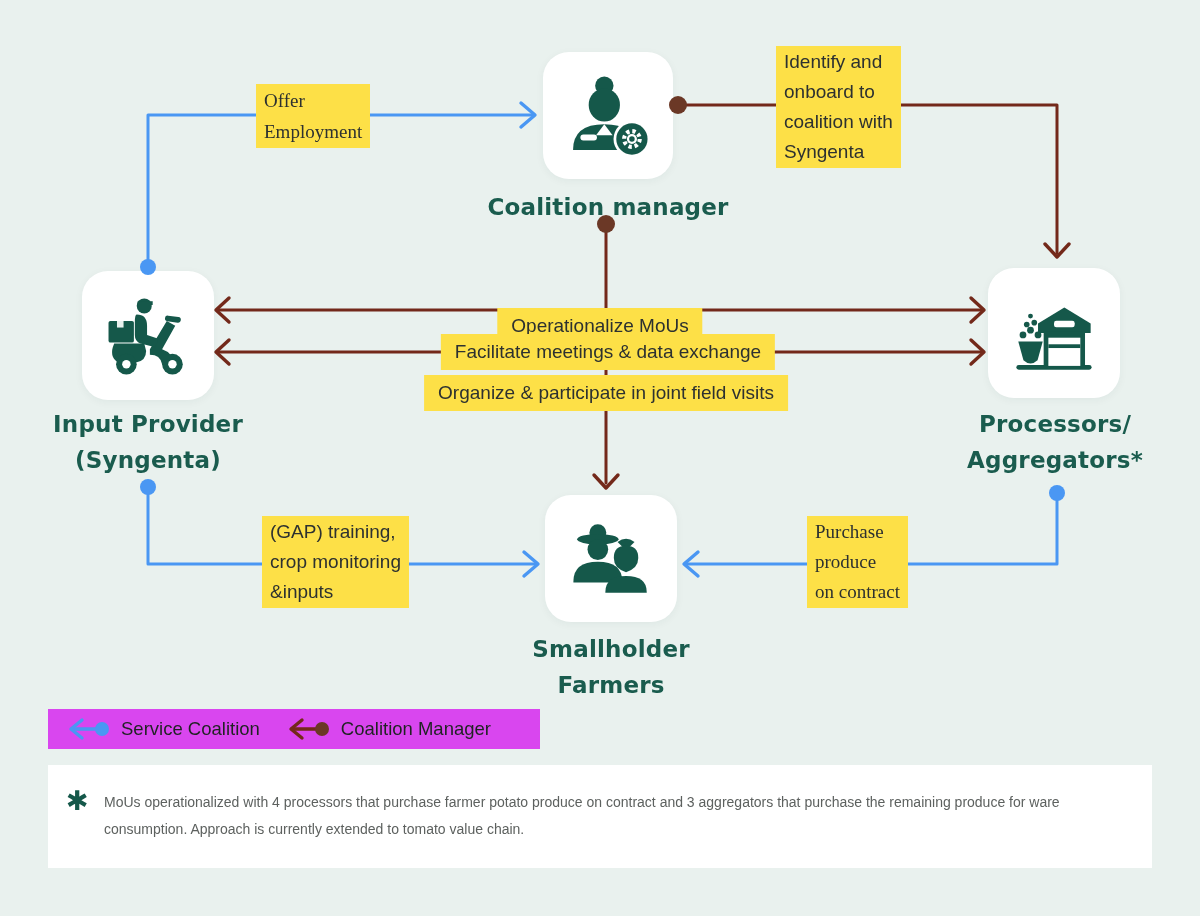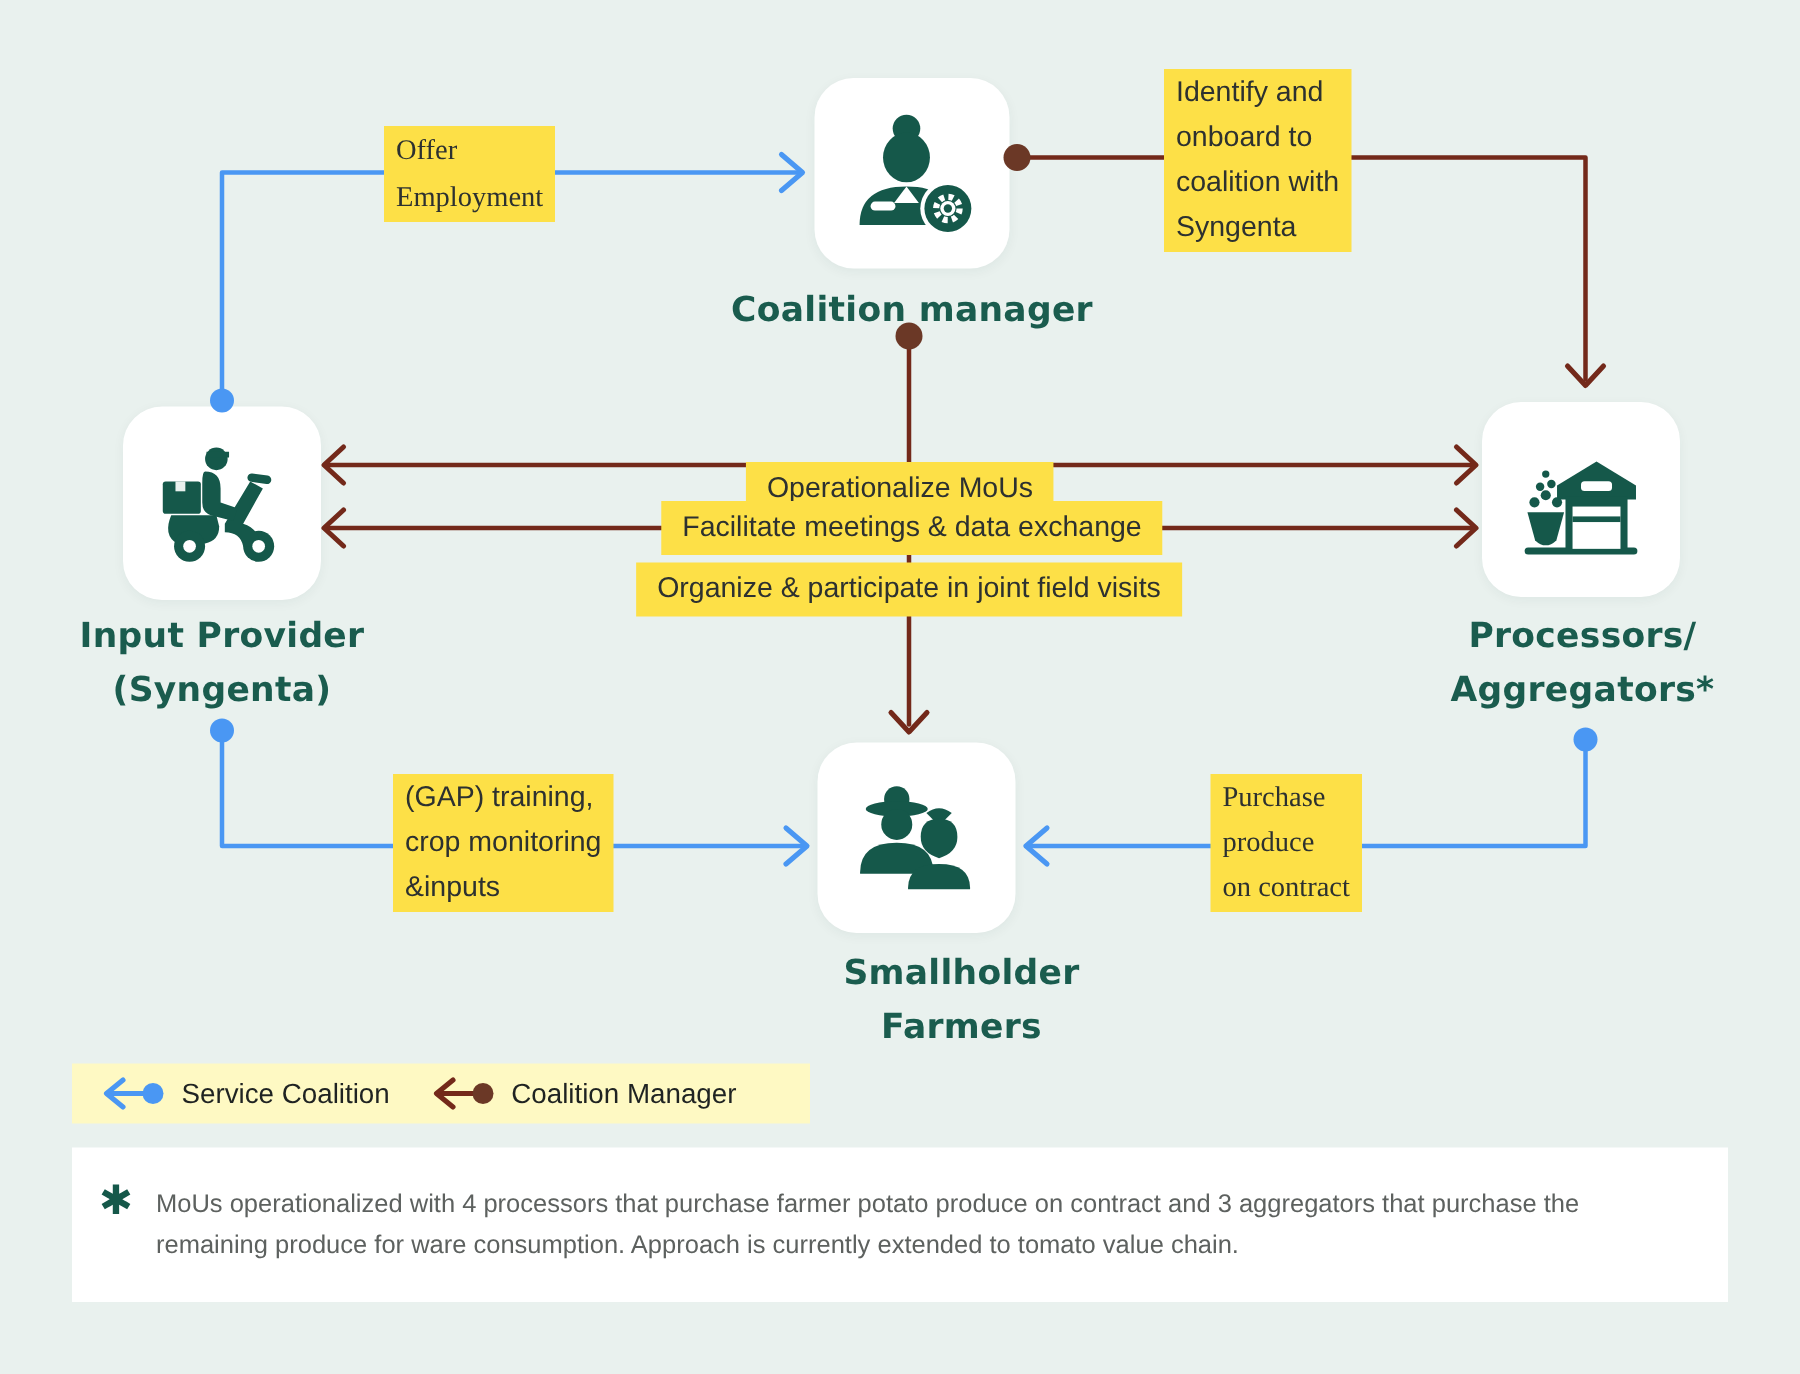--- a/index.html
+++ b/index.html
@@ -23,54 +23,54 @@
   
   .node-title{
     position:absolute;z-index:4;color:#1a5c4e;font-weight:bold;
     font-family:"DejaVu Sans","Liberation Sans",sans-serif;
     font-size:23px;line-height:36px;text-align:center;white-space:pre-line;
     letter-spacing:0.2px;transform:translateX(-50%);
   }
   .t-cm{left:608px;top:189px;}
   .t-ip{left:148px;top:406px;}
   .t-pr{left:1055px;top:406px;}
-  .t-sf{left:611px;top:631px;margin-left:30px;}
+  .t-sf{left:611px;top:631px;}
   
   .edge-label{
     position:absolute;z-index:4;background:#fde047;color:#2d3130;
     font-size:19px;line-height:30px;white-space:pre-line;padding:1px 8px;
   }
   .l-offer{left:256px;top:84px;line-height:31px;font-family:Liberation Serif, serif;}
   .l-identify{left:776px;top:46px;}
   .l-oper{left:600px;top:310px;transform:translate(-50%,-50%);padding:3px 14px;margin-top:16px;}
   .l-fac{left:608px;top:352px;transform:translate(-50%,-50%);padding:3px 14px;}
   .l-org{left:606px;top:393px;transform:translate(-50%,-50%);padding:3px 14px;}
   .l-gap{left:262px;top:516px;}
   .l-purchase{left:807px;top:516px;font-family:Liberation Serif, serif;}
   
   .legend{
     position:absolute;left:48px;top:709px;width:492px;height:40px;z-index:4;
-    background:#fef9c3;display:flex;align-items:center;gap:10px;padding-left:16px;
+    background:#d946ef;display:flex;align-items:center;gap:10px;padding-left:16px;
     box-sizing:border-box;
   }
   .legend-item{display:flex;align-items:center;gap:9px;}
   .legend-item + .legend-item{margin-left:14px;}
   .legend-label{font-size:18.5px;color:#1f2322;}
   
   .footnote{
     position:absolute;left:48px;top:765px;width:1104px;height:103px;z-index:4;
     background:#ffffff;box-sizing:border-box;
   }
   .footnote-marker{
     position:absolute;left:18px;top:20px;color:#15584a;font-size:27px;font-weight:bold;
     font-family:"DejaVu Sans",sans-serif;
   }
   .footnote-text{
     position:absolute;left:56px;top:24px;width:1002px;
-    font-size:17px;line-height:27px;color:#5d615f;
+    font-size:14px;line-height:27px;color:#5d615f;
   }
 </style>
 </head>
 <body>
 
 <div class="canvas">
 
   <div class="node node-cm">
     <svg width="92" height="92" viewBox="0 0 100 100">
       <g fill="#15584a">

